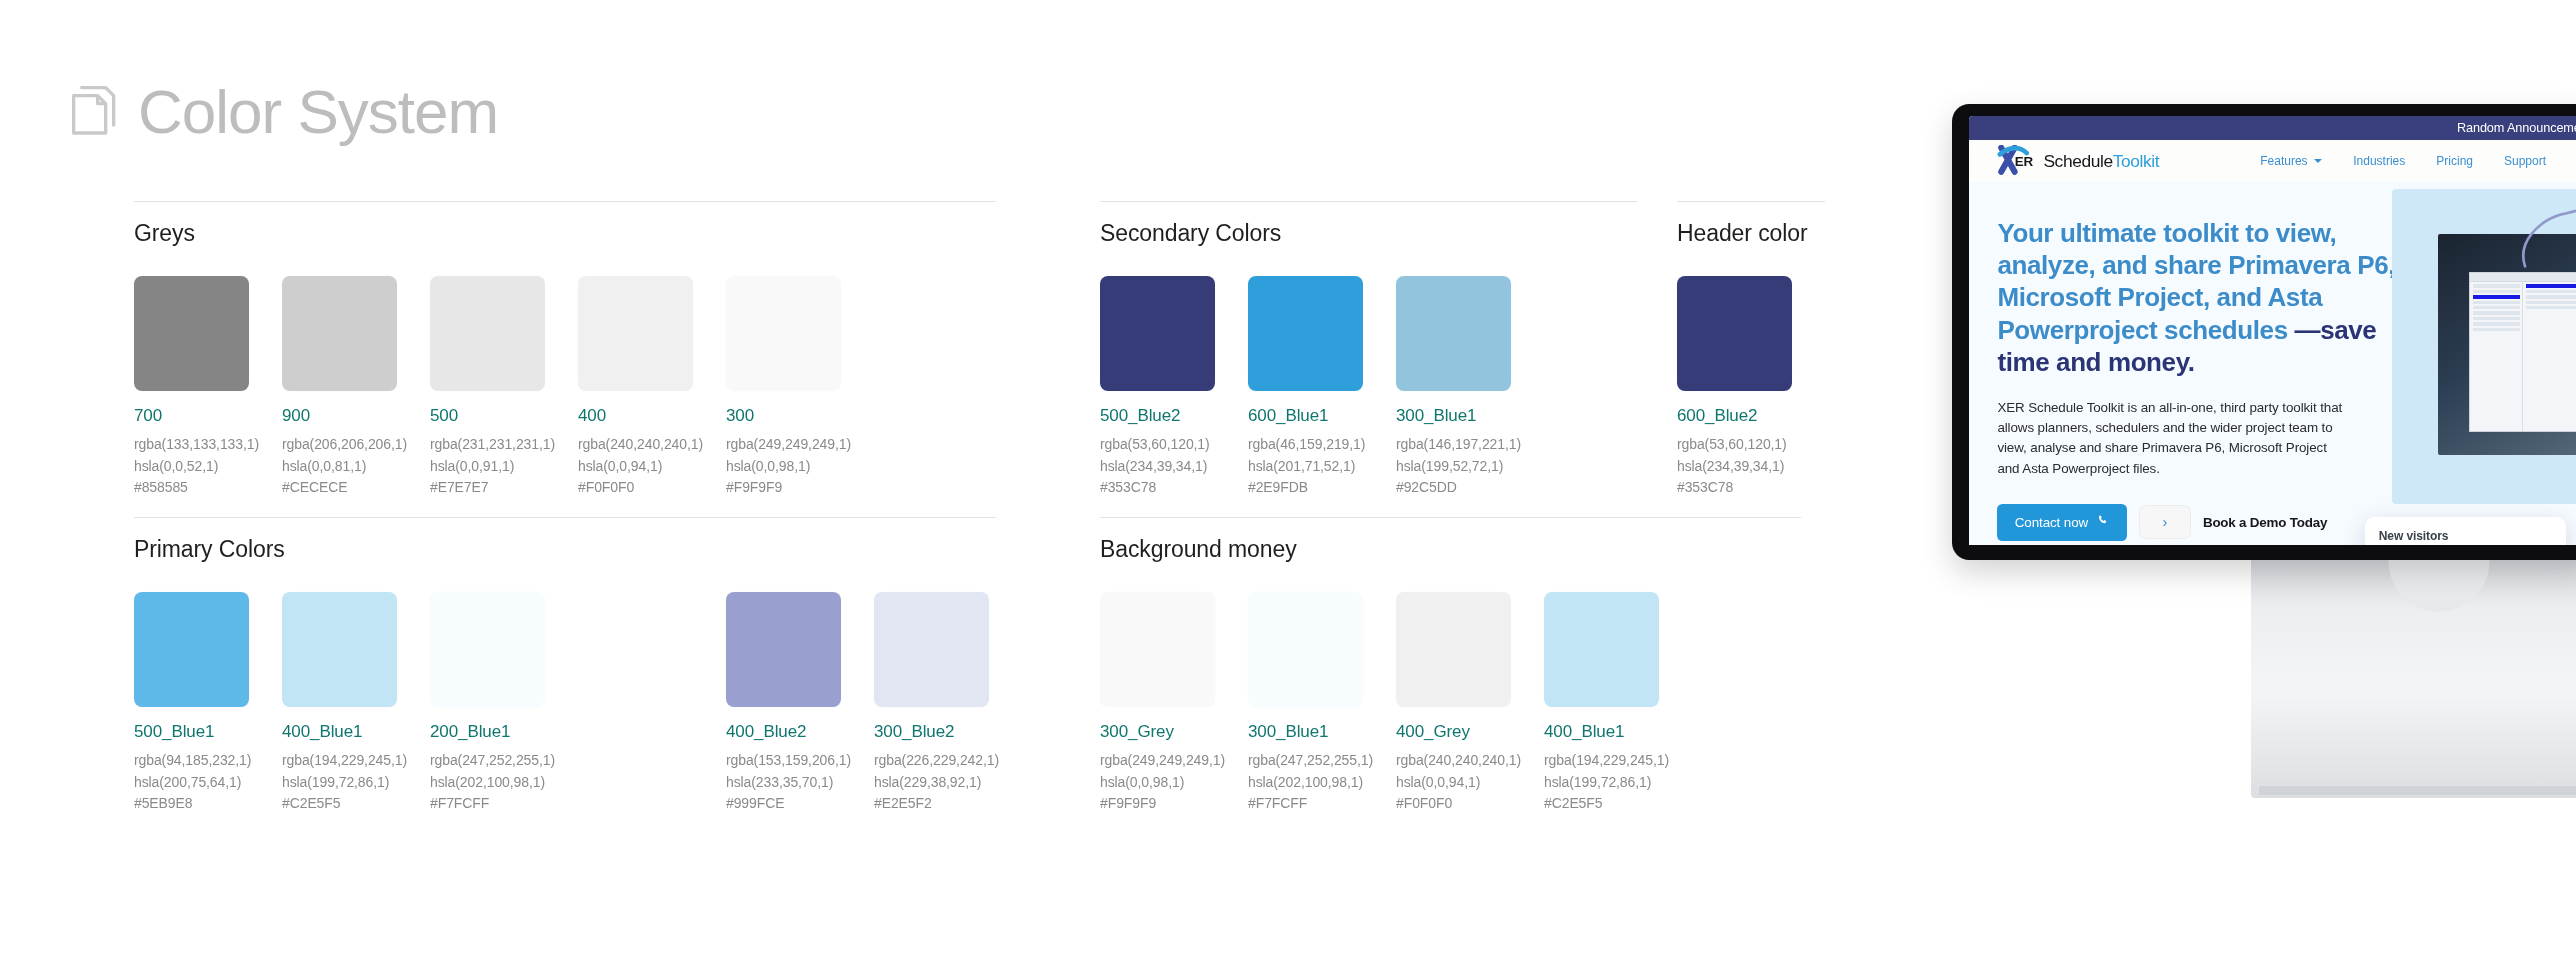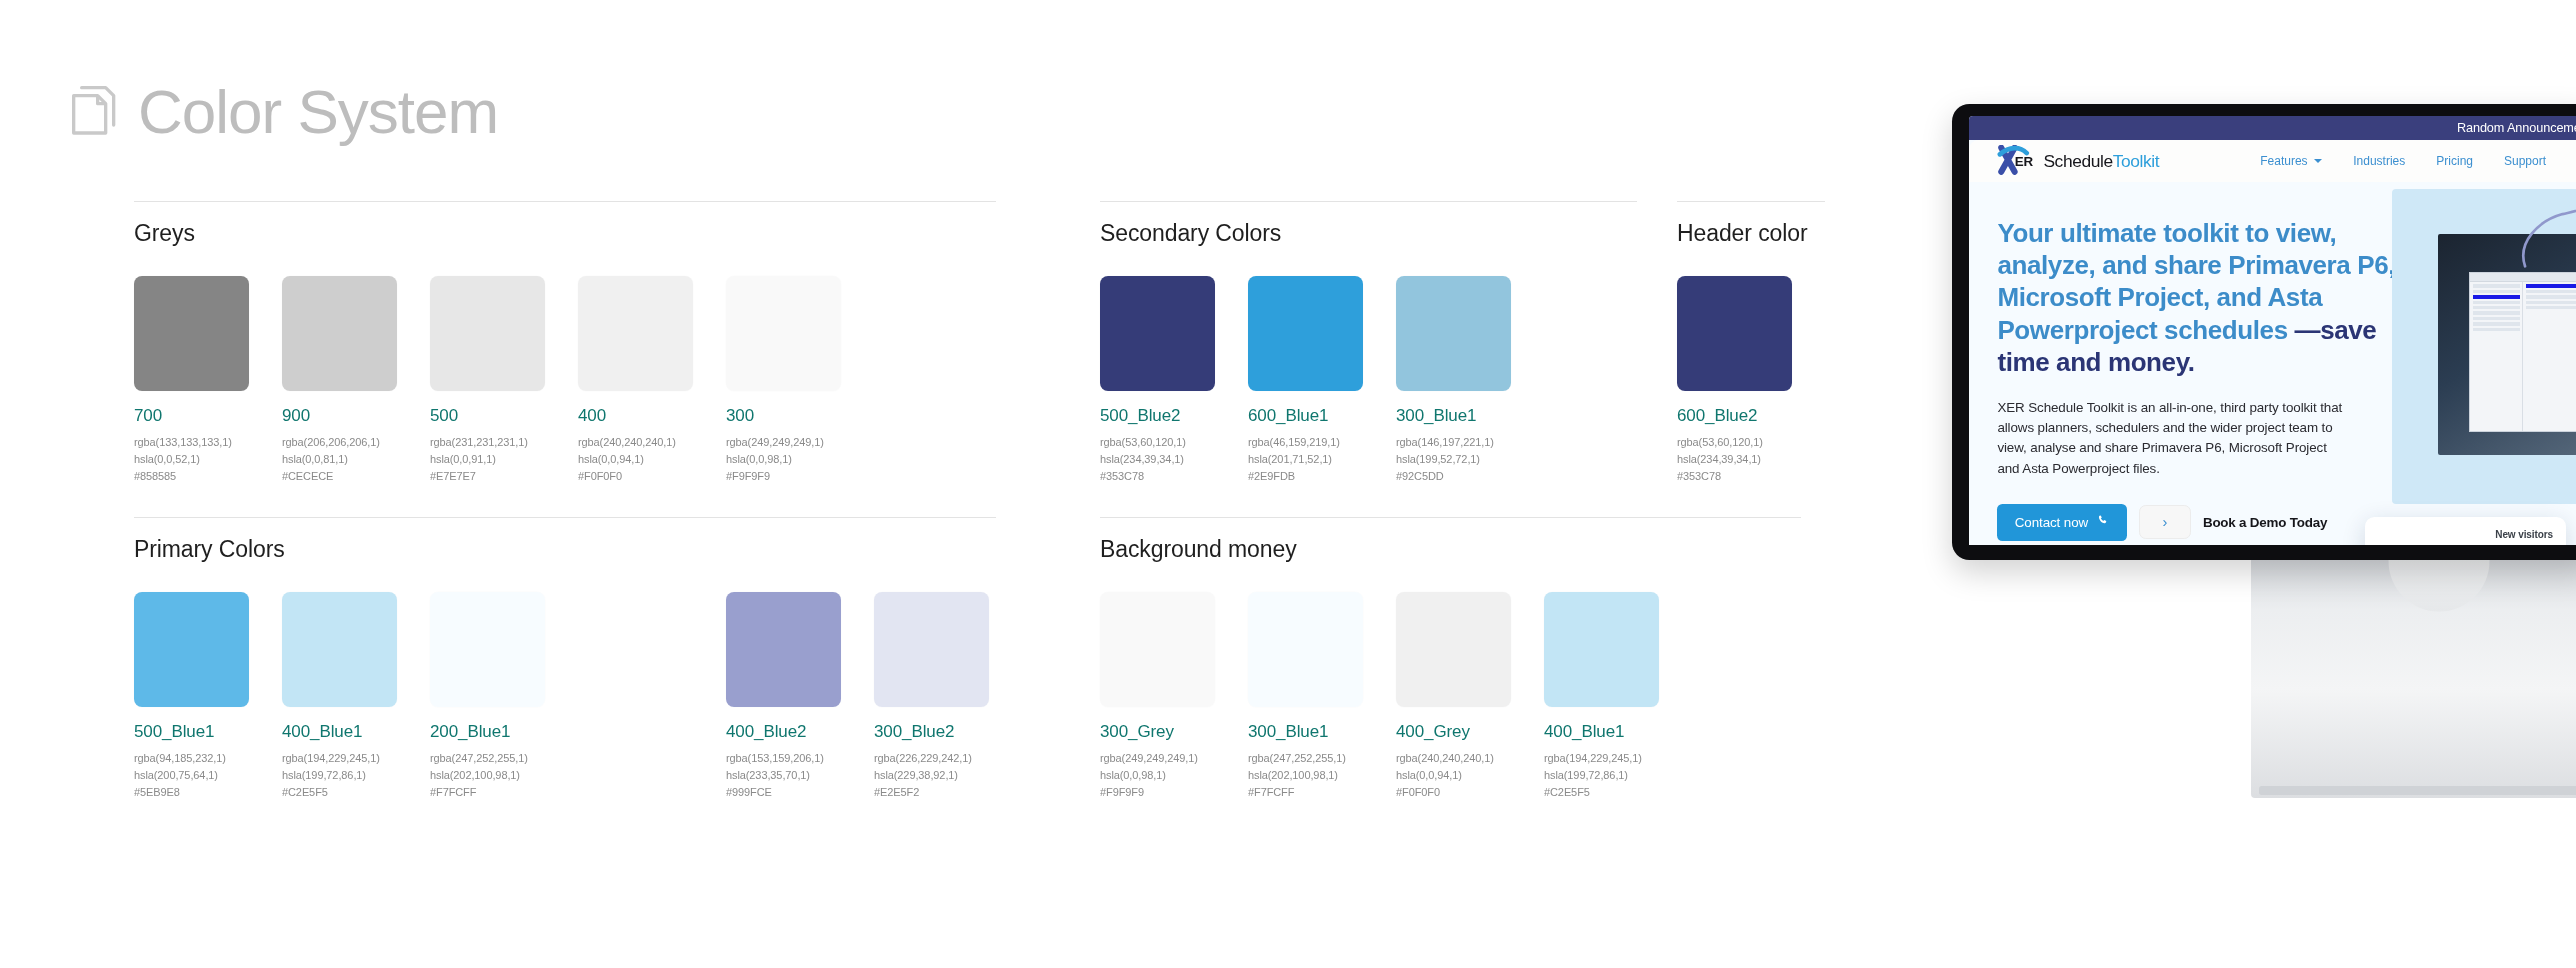--- a/index.html
+++ b/index.html
@@ -36,21 +36,21 @@
   .chip {
     width: 115px; height: 115px; border-radius: 8px;
     box-shadow: 0 0 0 0.7px rgba(0,0,0,0.012);
   }
   .meta { margin-top: 14.8px; }
   .meta .name {
     font-size: 17px; color: #0f766e; font-weight: 400;
     letter-spacing: -0.1px; margin-bottom: 8px; white-space: nowrap;
   }
   .meta .val {
-    font-size: 11px; color: #8a8a8a; line-height: 1.55;
+    font-size: 14px; color: #8a8a8a; line-height: 1.55;
     white-space: nowrap; letter-spacing: -0.1px;
   }
 
   
   #sec-greys       { left: 134px;  top: 201px;  width: 862px; }
   #sec-primary     { left: 134px;  top: 517px;  width: 862px; }
   #sec-secondary   { left: 1100px; top: 201px;  width: 537px; }
   #sec-background  { left: 1100px; top: 517px;  width: 701px; }
   #sec-header      { left: 1677px; top: 201px;  width: 148px; }
 
@@ -129,21 +129,21 @@
   .rowline { height:3.4px; margin:2px 2.7px; background:#dfe5ec; }
   .rowline.sel { background:#1919e6; }
 
   .arrow-doodle { position:absolute; right: 40px; top: 12px; width: 87px; height: 81px; }
 
   .stat-card {
     position:absolute; left: 396px; top: 335px; width: 201px; height: 101px;
     background:#fff; border-radius: 9.4px; box-shadow: 0 6.7px 23px rgba(20,40,80,0.16);
     padding: 12px 13.4px;
   }
-  .stat-card .sc-title { font-size: 10px; font-weight:700; color:#3b4149; letter-spacing:-0.1px;text-align:right; }
+  .stat-card .sc-title { font-size: 12px; font-weight:700; color:#3b4149; letter-spacing:-0.1px; }
 
   .stand {
     position:absolute; left: 299px; top: 453px; width: 376px; height: 241px;
     background: linear-gradient(180deg,#d7dade 0%, #eceef0 22%, #f4f5f6 55%, #dcdee1 100%);
     border-bottom-left-radius: 4px; border-bottom-right-radius: 4px;
   }
   .stand-notch {
     position:absolute; left: 50%; top: 0; transform: translate(-50%,-46%);
     width: 101px; height: 101px; border-radius: 50%;
     background: linear-gradient(180deg,#f7f8f9,#e6e8ea);

